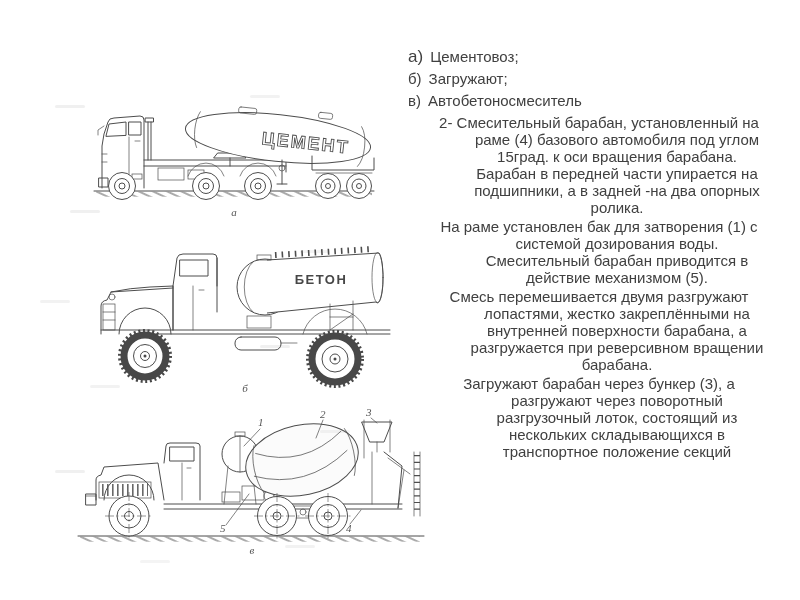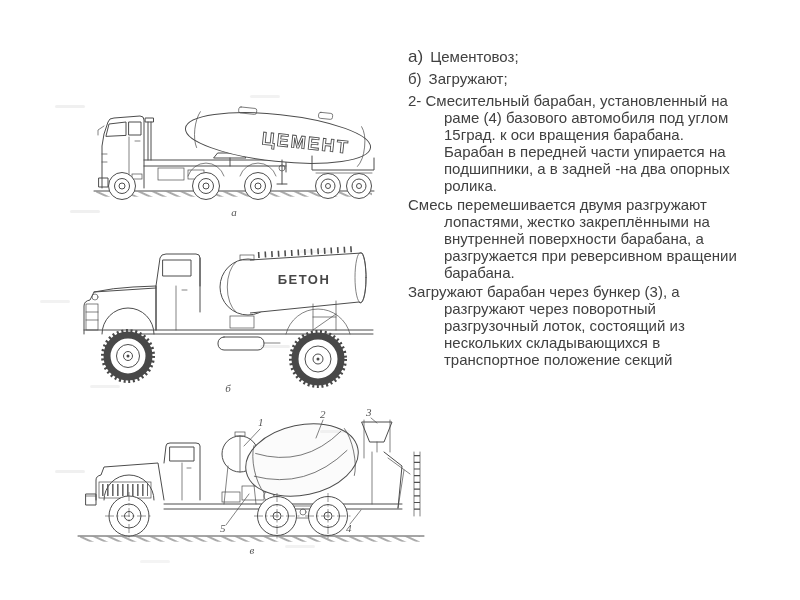--- a/index.html
+++ b/index.html
@@ -16,34 +16,35 @@
     position:absolute; left:408px; top:48px; width:382px;
     color:var(--ink); font-size:15px; line-height:17px;
   }
   .intro-item { margin:0 0 5px 0; white-space:pre; }
   .intro-item .lead { margin-right:7px; }
   .intro-item.first .lead { font-size:17px; }
   .para {
     margin:0 0 2px 0;
     padding-left:36px; text-indent:-36px;
     white-space:pre-line;
+    text-align:center;
   }
 
   
   .fig { position:absolute; }
   .fig svg { display:block; }
   .fig-caption {
     position:absolute; left:0; width:100%;
     text-align:center;
     font-family:"Liberation Serif", serif; font-style:italic;
     font-size:11px; color:var(--muted);
   }
   .fig-a { left:48px;  top:80px;  width:292px; }
   .fig-a .fig-caption { top:110px; }
-  .fig-b { left:38px;  top:226px; width:300px; }
+  .fig-b { left:55px;  top:226px; width:300px; }
   .fig-b .fig-caption { top:140px; }
   .fig-c { left:32px;  top:392px; width:360px; }
   .fig-c .fig-caption { top:136px; }
 
   
   .ln   { fill:none; stroke:var(--line); stroke-width:1; stroke-linecap:round; stroke-linejoin:round; }
   .lnt  { fill:none; stroke:var(--line); stroke-width:.7; stroke-linecap:round; }
   .wh   { fill:#ffffff; stroke:var(--line); stroke-width:1; }
   .tire-dark { fill:none; stroke:#484848; stroke-width:7; }
   .tread     { fill:none; stroke:#484848; stroke-width:4; stroke-dasharray:2 2.6; }
@@ -335,28 +336,33 @@
     </svg>
     <figcaption class="fig-caption">в</figcaption>
   </figure>
 
   <div class="textcol">
 
     <p class="intro-item first"><span class="lead">а)</span><span>Цементовоз;</span></p>
 
     <p class="intro-item"><span class="lead">б)</span><span>Загружают;</span></p>
 
+    <p class="intro-item"><span class="lead">в)</span><span>Автобетоносмеситель</span></p>
 
     <p class="para">2- Смесительный барабан, установленный на
 раме (4) базового автомобиля под углом
 15град. к оси вращения барабана.
 Барабан в передней части упирается на
 подшипники, а в задней -на два опорных
 ролика.</p>
 
+    <p class="para">На раме установлен бак для затворения (1) с
+системой дозирования воды.
+Смесительный барабан приводится в
+действие механизмом (5).</p>
 
     <p class="para">Смесь перемешивается двумя разгружают
 лопастями, жестко закреплёнными на
 внутренней поверхности барабана, а
 разгружается при реверсивном вращении
 барабана.</p>
 
     <p class="para">Загружают барабан через бункер (3), а
 разгружают через поворотный
 разгрузочный лоток, состоящий из

